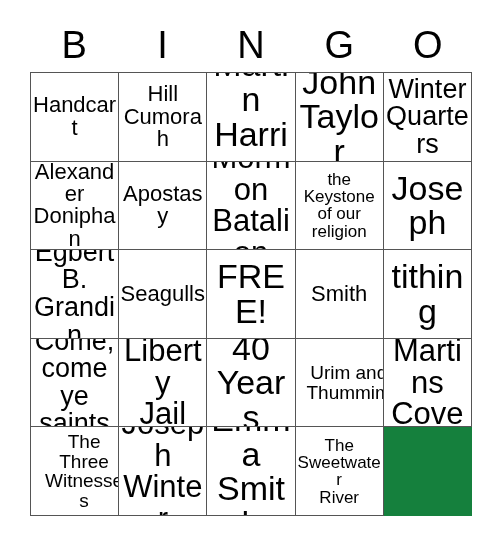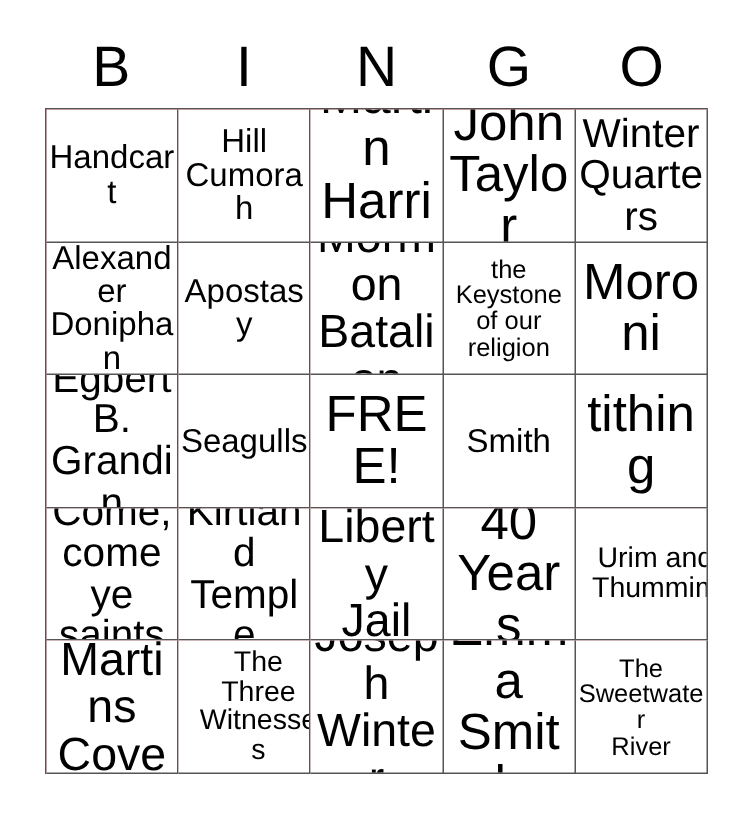--- a/index.html
+++ b/index.html
@@ -46,21 +46,21 @@
     left: 30px;
     top: 72px;
     width: 442px;
     height: 444px;
     border-top: 1px solid #555555;
     border-left: 1px solid #555555;
     box-sizing: border-box;
     display: grid;
     grid-template-columns: repeat(5, 1fr);
     grid-template-rows: repeat(5, 1fr);
-    background: #b91c1c;
+    background: #15803d;
   }
   .cell {
     border-right: 1px solid #555555;
     border-bottom: 1px solid #555555;
     box-sizing: border-box;
     display: flex;
     align-items: center;
     justify-content: center;
     text-align: center;
     padding: 1px 1px;
@@ -129,21 +129,21 @@
         <span class="cell-text">Mormon
 Batalion</span>
       </div>
     <div class="cell fs-xs">
         <span class="cell-text">the
 Keystone
 of our
 religion</span>
       </div>
     <div class="cell fs-xxl">
-        <span class="cell-text">Moroni</span>
+        <span class="cell-text">Joseph</span>
       </div>
 
     <div class="cell fs-lg">
         <span class="cell-text">Egbert
 B.
 Grandin</span>
       </div>
     <div class="cell fs-md">
         <span class="cell-text">Seagulls</span>
       </div>
@@ -155,24 +155,20 @@
       </div>
     <div class="cell fs-xxl">
         <span class="cell-text">tithing</span>
       </div>
 
     <div class="cell fs-lg">
         <span class="cell-text">Come,
 come ye
 saints</span>
       </div>
-    <div class="cell fs-lg">
-        <span class="cell-text">Kirtland
-Temple</span>
-      </div>
     <div class="cell fs-xl">
         <span class="cell-text">Liberty
 Jail</span>
       </div>
     <div class="cell fs-xxl">
         <span class="cell-text">40
 Years</span>
       </div>
     <div class="cell fs-sm">
         <span class="cell-text">Urim and

